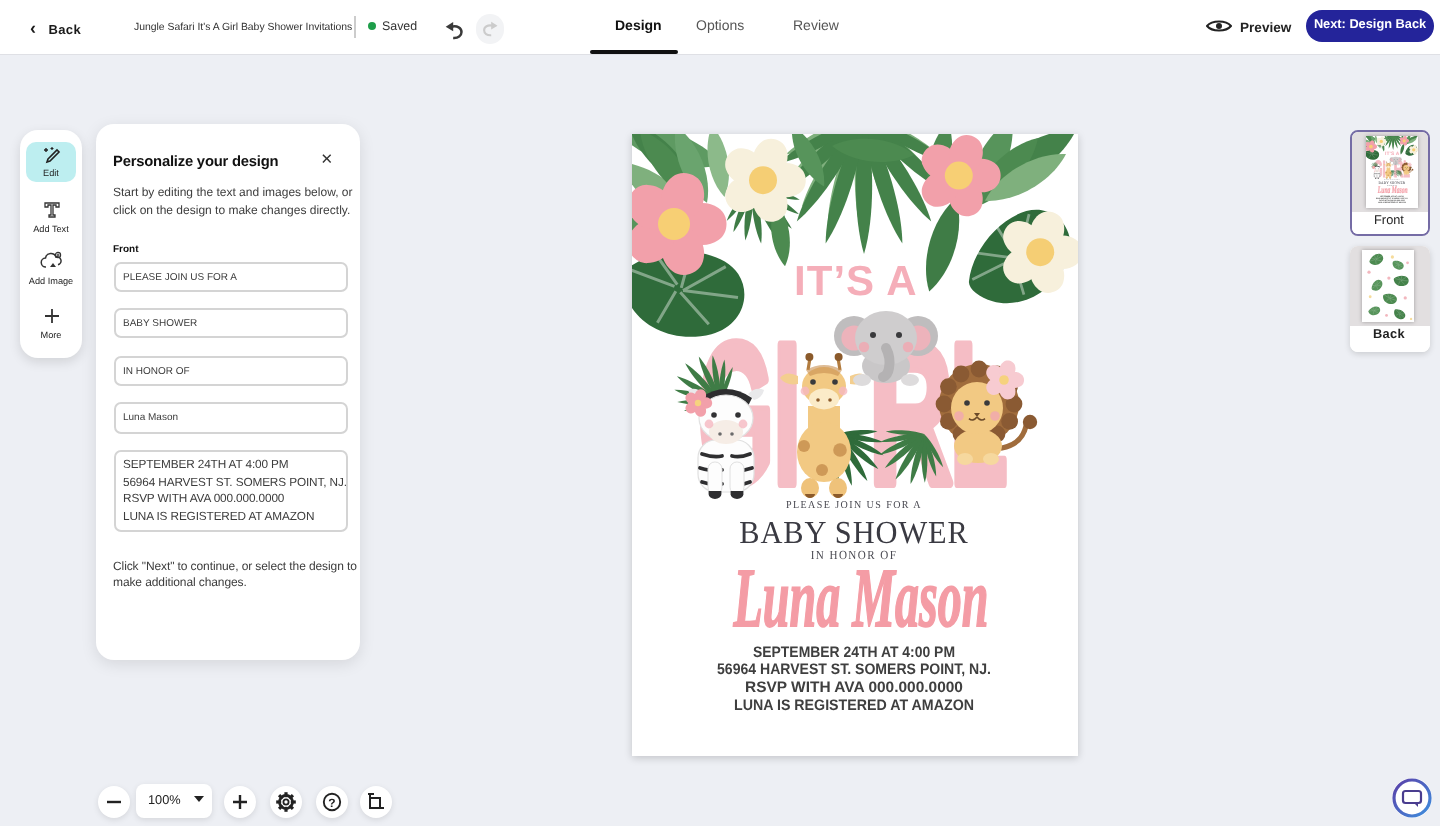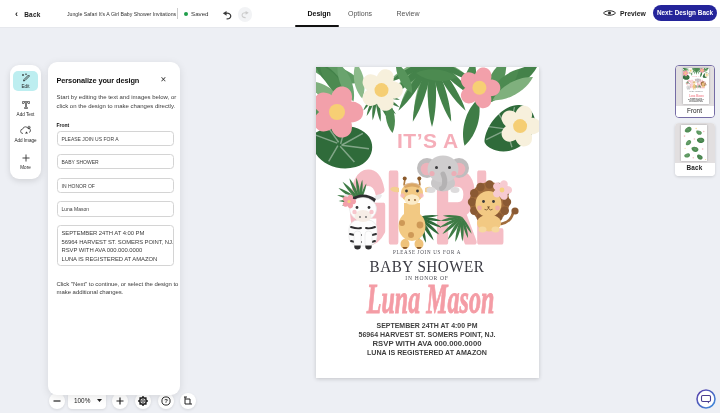--- a/index.html
+++ b/index.html
@@ -24,21 +24,21 @@
 .preview { position:absolute; left:603px; top:8.5px; font-size:6.8px; font-weight:bold; color:#222; }
 .nextbtn { position:absolute; left:653px; top:4.5px; width:64px; height:16.5px; background:#24249A; border-radius:9px; color:#fff; font-size:6.4px; font-weight:bold; text-align:center; line-height:16.5px; }
 
 
 .sidebar { position:absolute; left:10px; top:65px; width:31px; height:114px; background:#fff; border-radius:9px; box-shadow:0 2px 6px rgba(0,0,0,.12); z-index:10; }
 .sb-edit { position:absolute; left:3px; top:6px; width:25px; height:20px; background:#BDEEF0; border-radius:5px; }
 .sb-label { position:absolute; width:31px; text-align:center; font-size:4.6px; color:#222; }
 .sb-icon { position:absolute; left:50%; transform:translateX(-50%); }
 
 
-.panel { position:absolute; left:47.5px; top:62px; width:132px; height:333px; background:#fff; border-radius:9px; box-shadow:0 2px 8px rgba(0,0,0,.10); z-index:9; padding:14px 5.5px 0 9px; }
+.panel { position:absolute; left:47.5px; top:62px; width:132px; height:268px; background:#fff; border-radius:9px; box-shadow:0 2px 8px rgba(0,0,0,.10); z-index:9; padding:14px 5.5px 0 9px; }
 .panel h2 { font-size:7.4px; color:#111; letter-spacing:-0.1px; }
 .panel .close { position:absolute; right:13px; top:12.5px; font-size:7.5px; color:#333; }
 .panel .desc { margin-top:8px; font-size:6px; line-height:8.5px; color:#3c3c3c; }
 .panel .front { margin-top:12px; font-size:5px; font-weight:bold; color:#111; }
 .input { margin-top:8.2px; border:0.7px solid #D4D4D4; border-radius:3.5px; height:15.4px; line-height:14.4px; padding:0 4px; font-size:5px; color:#3c3c3c; }
 .input.first { margin-top:2.5px; }
 .textarea { margin-top:8.4px; border:0.7px solid #D4D4D4; border-radius:3.5px; height:41px; padding:3.2px 4px; font-size:5.9px; line-height:8.6px; letter-spacing:-0.06px; color:#3c3c3c; white-space:nowrap; overflow:hidden; }
 .panel .note { margin-top:13.5px; font-size:6px; line-height:8.5px; color:#3c3c3c; letter-spacing:-0.05px; }
 
 

